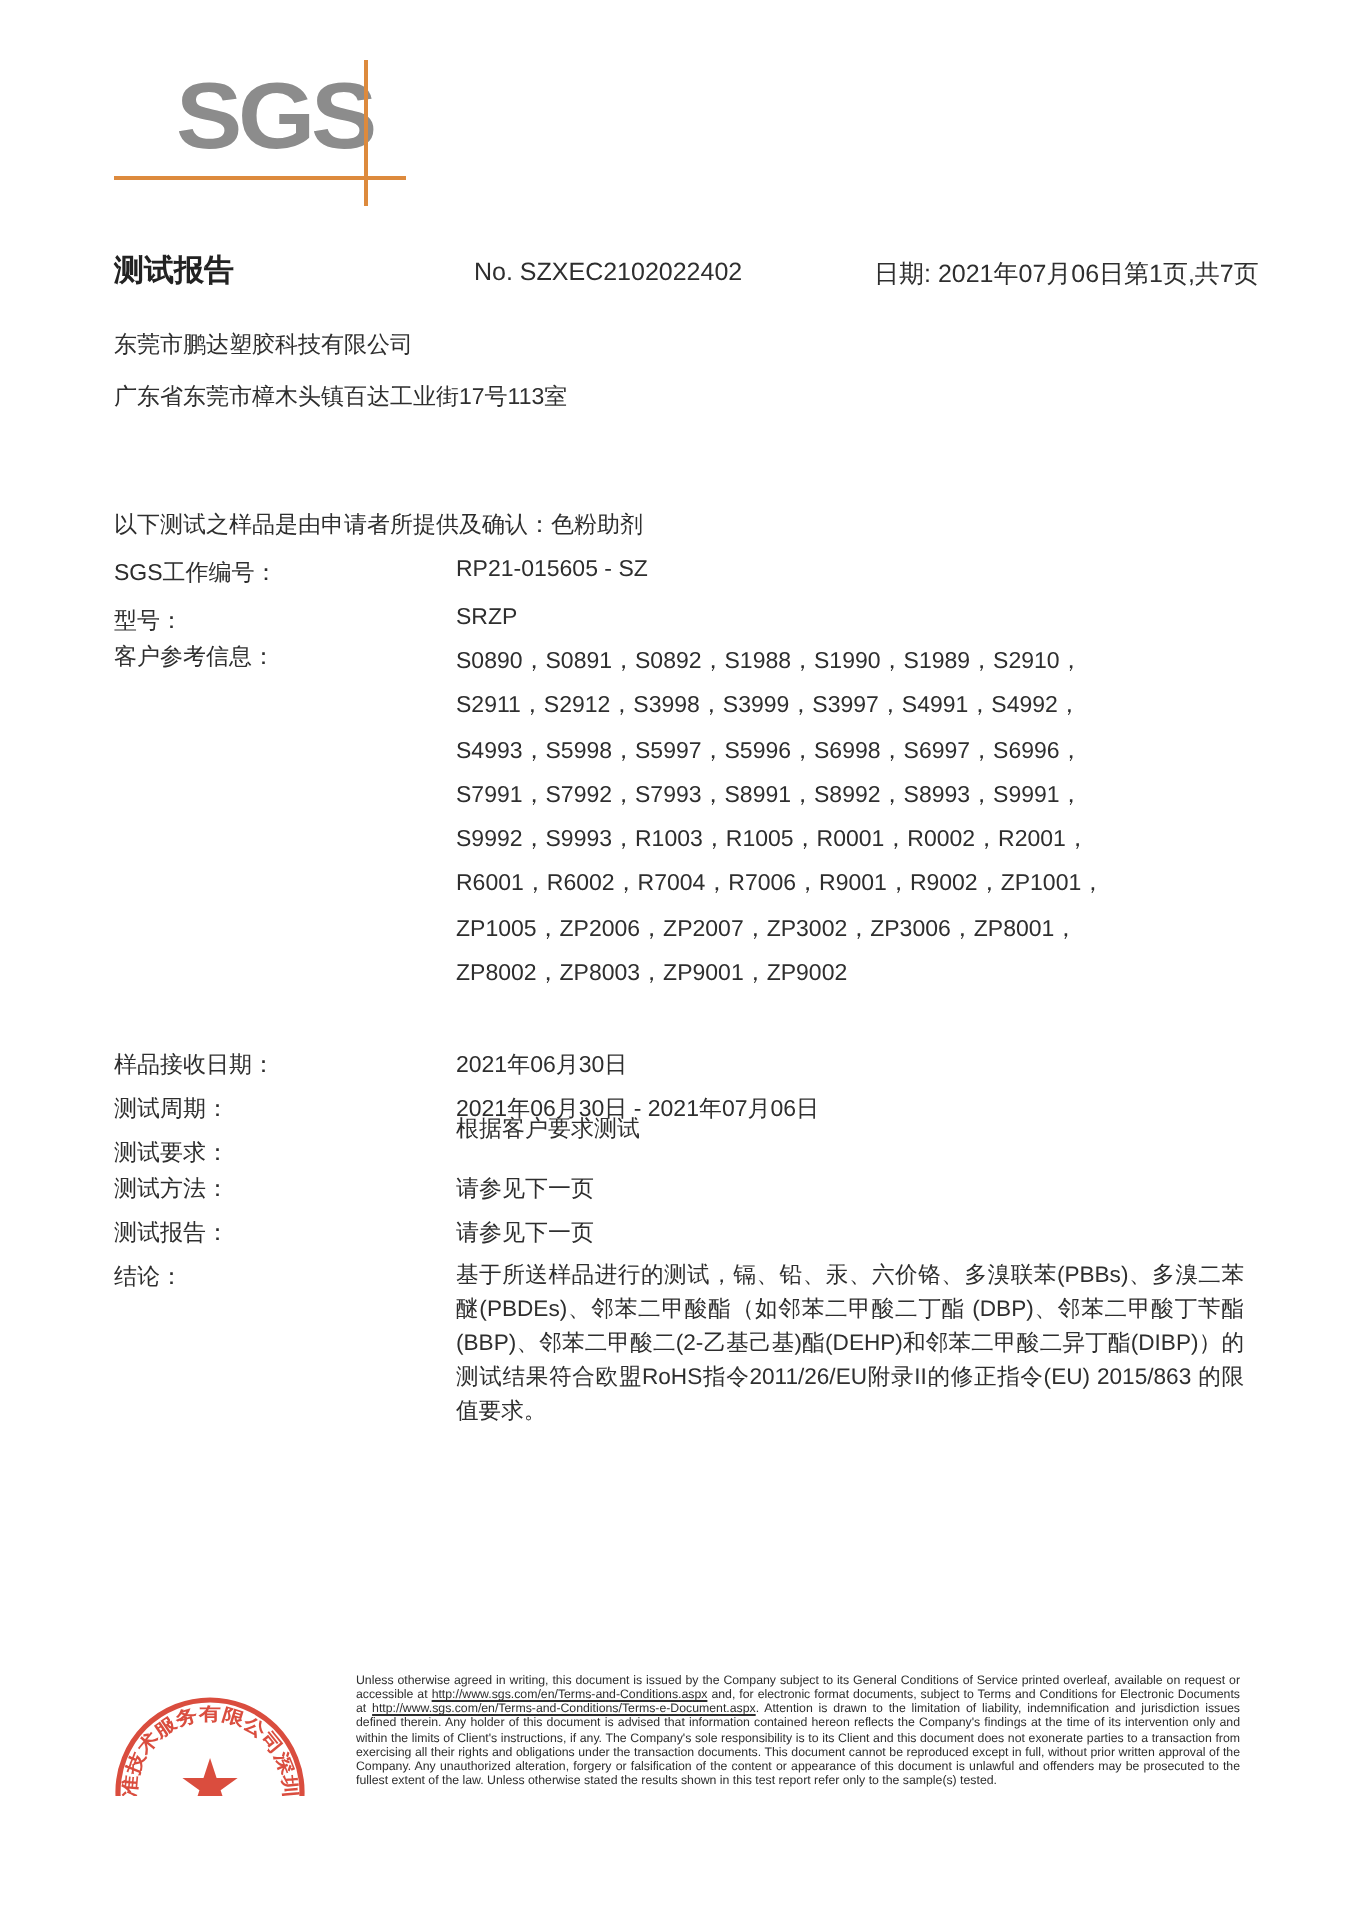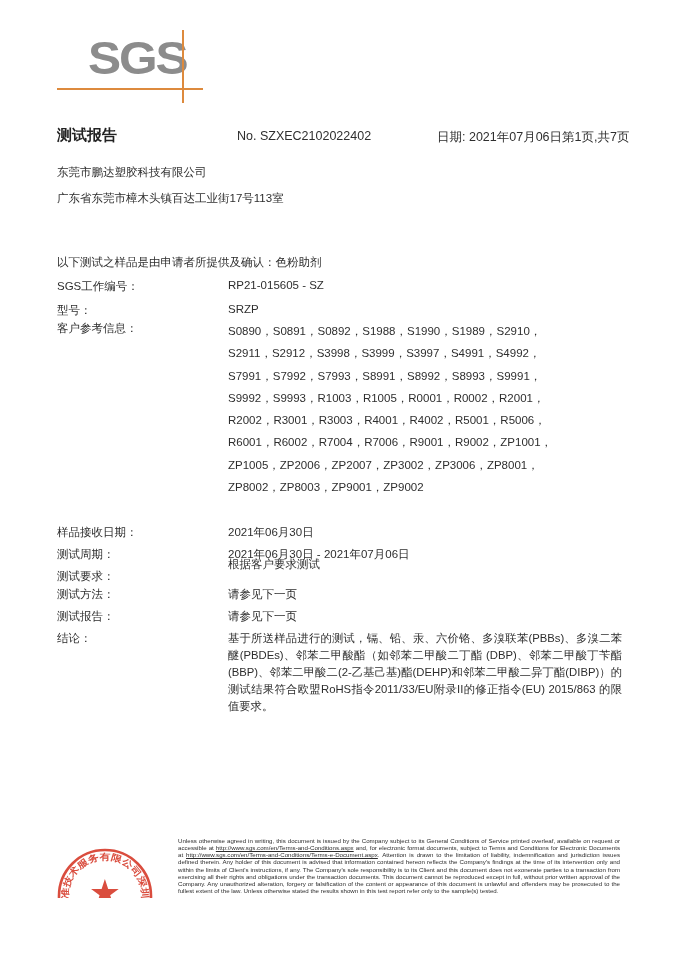--- a/index.html
+++ b/index.html
@@ -79,23 +79,23 @@
   <div class="abs lbl" style="top:279px">SGS工作编号：</div>
   <div class="abs val" style="top:279px">RP21-015605 - SZ</div>
 
   <div class="abs lbl" style="top:303px">型号：</div>
   <div class="abs val" style="top:303px">SRZP</div>
 
   <div class="abs lbl" style="top:321px">客户参考信息：</div>
   <div class="abs refs">
     <div>S0890，S0891，S0892，S1988，S1990，S1989，S2910，</div>
     <div>S2911，S2912，S3998，S3999，S3997，S4991，S4992，</div>
+    <div>S4993，S5998，S5997，S5996，S6998，S6997，S6996，</div>
     <div>S7991，S7992，S7993，S8991，S8992，S8993，S9991，</div>
     <div>S9992，S9993，R1003，R1005，R0001，R0002，R2001，</div>
-    <div>R2002，R3001，R3003，R4001，R4002，R5001，R5006，</div>
     <div>R6001，R6002，R7004，R7006，R9001，R9002，ZP1001，</div>
     <div>ZP1005，ZP2006，ZP2007，ZP3002，ZP3006，ZP8001，</div>
     <div>ZP8002，ZP8003，ZP9001，ZP9002</div>
   </div>
 
   <div class="abs lbl" style="top:525px">样品接收日期：</div>
   <div class="abs val" style="top:525px">2021年06月30日</div>
 
   <div class="abs lbl" style="top:547px">测试周期：</div>
   <div class="abs val" style="top:547px">2021年06月30日 - 2021年07月06日</div>
@@ -103,21 +103,21 @@
   <div class="abs lbl" style="top:569px">测试要求：</div>
   <div class="abs val" style="top:557px">根据客户要求测试</div>
 
   <div class="abs lbl" style="top:587px">测试方法：</div>
   <div class="abs val" style="top:587px">请参见下一页</div>
 
   <div class="abs lbl" style="top:609px">测试报告：</div>
   <div class="abs val" style="top:609px">请参见下一页</div>
 
   <div class="abs lbl" style="top:631px">结论：</div>
-  <div class="abs conclusion-text">基于所送样品进行的测试，镉、铅、汞、六价铬、多溴联苯(PBBs)、多溴二苯醚(PBDEs)、邻苯二甲酸酯（如邻苯二甲酸二丁酯 (DBP)、邻苯二甲酸丁苄酯(BBP)、邻苯二甲酸二(2-乙基己基)酯(DEHP)和邻苯二甲酸二异丁酯(DIBP)）的测试结果符合欧盟RoHS指令2011/33/EU附录II的修正指令(EU) 2015/863 的限值要求。</div>
+  <div class="abs conclusion-text">基于所送样品进行的测试，镉、铅、汞、六价铬、多溴联苯(PBBs)、多溴二苯醚(PBDEs)、邻苯二甲酸酯（如邻苯二甲酸二丁酯 (DBP)、邻苯二甲酸丁苄酯(BBP)、邻苯二甲酸二(2-乙基己基)酯(DEHP)和邻苯二甲酸二异丁酯(DIBP)）的测试结果符合欧盟RoHS指令2011/26/EU附录II的修正指令(EU) 2015/863 的限值要求。</div>
 
   <div class="abs stamp-wrap">
     <svg width="138" height="114" viewBox="0 0 138 114">
       <defs>
         <path id="ringPath" d="M 47.4 84.8 A 37 37 0 1 1 90.6 84.8" fill="none"></path>
       </defs>
       <circle cx="69" cy="54" r="46" fill="none" stroke="#d63a2a" stroke-width="2.6"></circle>
       <text font-size="9" fill="#d63a2a" font-weight="700">
         <textPath href="#ringPath" startOffset="0" textLength="186" lengthAdjust="spacingAndGlyphs">通标标准技术服务有限公司深圳分公司</textPath>
       </text>

